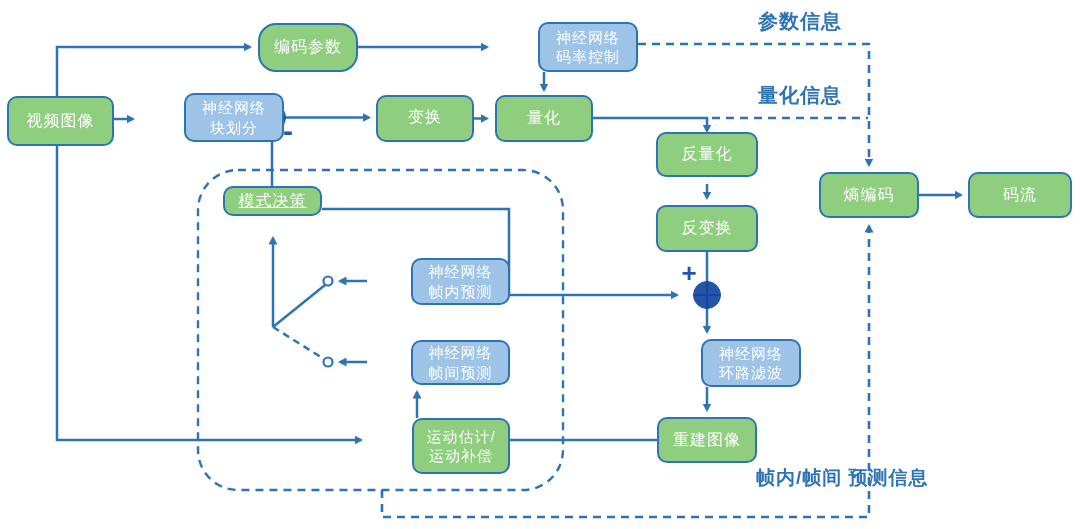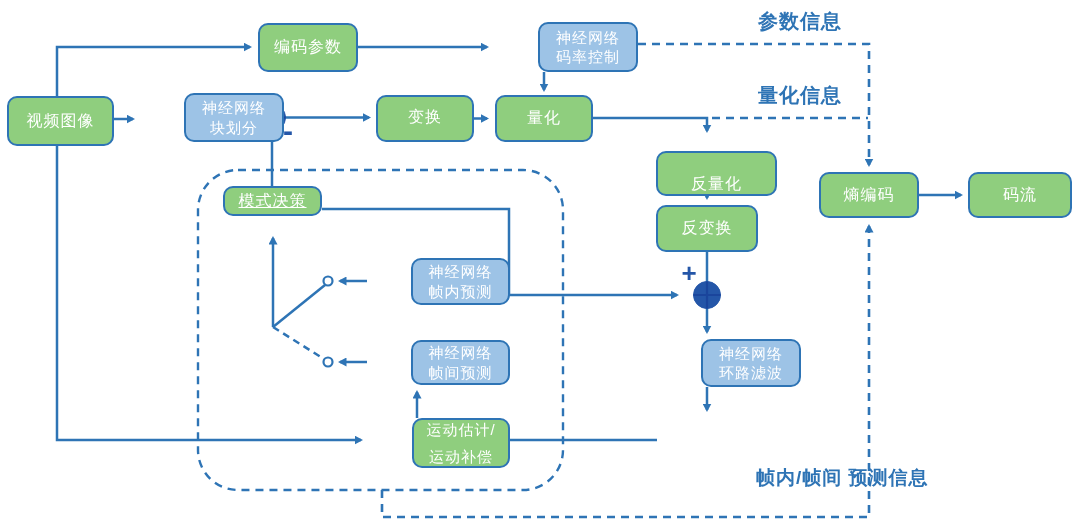--- a/index.html
+++ b/index.html
@@ -101,21 +101,21 @@
     </g>
 
     <circle cx="328" cy="281" r="4.5" fill="#ffffff" stroke="#2E74B5" stroke-width="2.2"></circle>
     <circle cx="328" cy="362" r="4.5" fill="#ffffff" stroke="#2E74B5" stroke-width="2.2"></circle>
   </svg>
 
   <div class="node green single" style="left:7px;top:96px;width:107px;height:50px;">
     <span>视频图像</span>
   </div>
 
-  <div class="node green single" style="left:258px;top:23px;width:100px;height:49px;">
+  <div class="node green single" style="left:258px;top:23px;width:100px;height:49px;border-radius:18px;">
     <span>编码参数</span>
   </div>
 
   <div class="node blue twoline" style="left:494px;top:22px;width:100px;height:50px;">
     <span>神经网络</span>
     <span>码率控制</span>
   </div>
 
   <div class="node blue twoline" style="left:140px;top:93px;width:100px;height:49px;">
     <span>神经网络</span>
@@ -123,21 +123,21 @@
   </div>
 
   <div class="node green single" style="left:376px;top:95px;width:98px;height:47px;font-family:Liberation Mono, monospace;">
     <span>变换</span>
   </div>
 
   <div class="node green single" style="left:495px;top:95px;width:98px;height:47px;">
     <span>量化</span>
   </div>
 
-  <div class="node green single" style="left:656px;top:151px;width:121px;height:45px;justify-content:flex-end;">
+  <div class="node green single" style="left:656px;top:132px;width:102px;height:45px;">
     <span>反量化</span>
   </div>
 
   <div class="node green single" style="left:656px;top:205px;width:102px;height:47px;">
     <span>反变换</span>
   </div>
 
   <div class="node green single" style="left:223px;top:186px;width:99px;height:30px;text-decoration:underline;">
     <span>模式决策</span>
   </div>
@@ -145,30 +145,33 @@
   <div class="node blue twoline" style="left:367px;top:258px;width:99px;height:47px;">
     <span>神经网络</span>
     <span>帧内预测</span>
   </div>
 
   <div class="node blue twoline" style="left:367px;top:340px;width:99px;height:45px;">
     <span>神经网络</span>
     <span>帧间预测</span>
   </div>
 
-  <div class="node green twoline" style="left:368px;top:418px;width:98px;height:50px;justify-content:space-between;">
+  <div class="node green twoline" style="left:368px;top:418px;width:98px;height:56px;">
     <span>运动估计/</span>
     <span>运动补偿</span>
   </div>
 
   <div class="node blue twoline" style="left:657px;top:339px;width:100px;height:48px;">
     <span>神经网络</span>
     <span>环路滤波</span>
   </div>
 
+  <div class="node green single" style="left:657px;top:417px;width:100px;height:46px;">
+    <span>重建图像</span>
+  </div>
 
   <div class="node green single" style="left:819px;top:172px;width:100px;height:46px;">
     <span>熵编码</span>
   </div>
 
   <div class="node green single" style="left:968px;top:172px;width:104px;height:46px;">
     <span>码流</span>
   </div>
 
   <div class="flow-label" id="label-param">参数信息</div>

